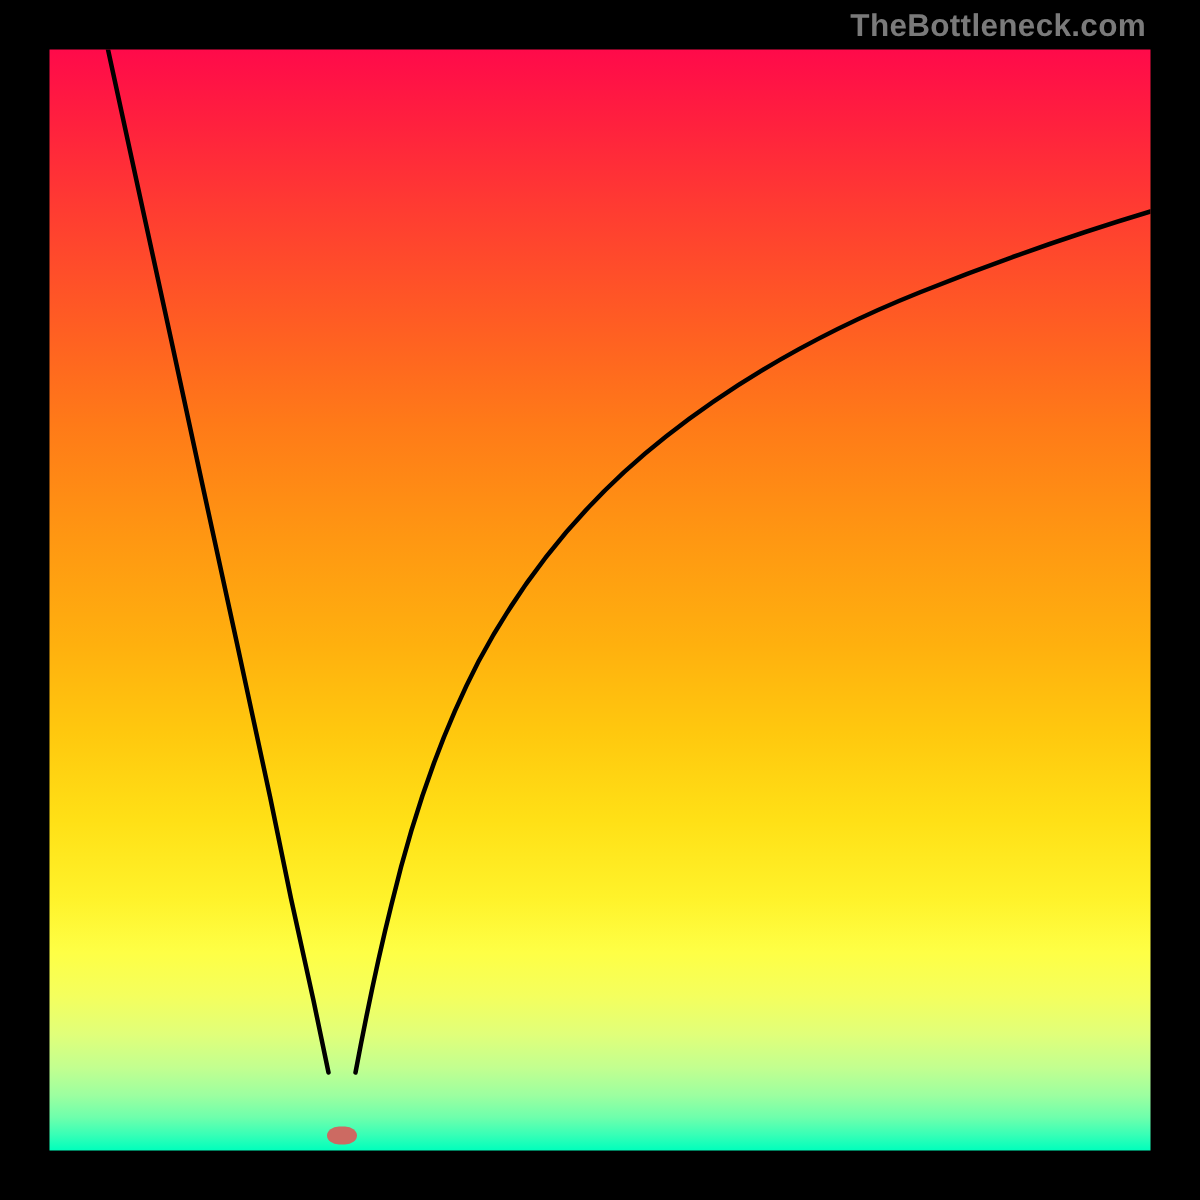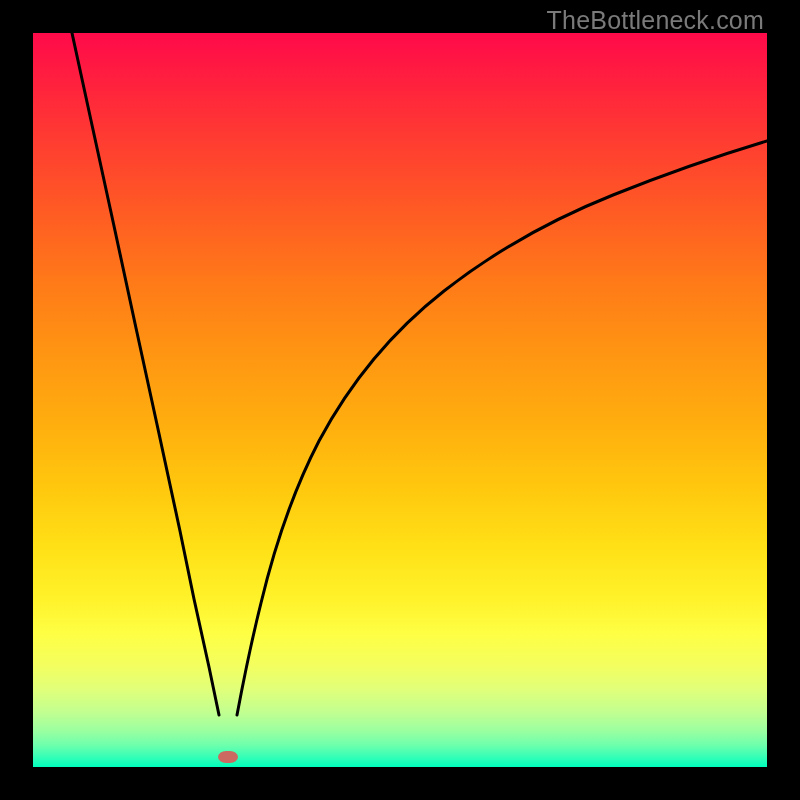--- a/index.html
+++ b/index.html
@@ -44,22 +44,22 @@
       #6effac 97%,
       #3affb6 98.5%,
       #00ffbc 100%
     );
   }
   .attribution {
     position: absolute;
     top: 6px;
     right: 36px;
     color: #7a7a7a;
-    font-size: 25px;
-    font-weight: 400;
+    font-size: 21px;
+    font-weight: 700;
     letter-spacing: 0.2px;
     user-select: none;
   }
   svg.curve {
     position: absolute;
     left: 0;
     top: 0;
     width: 734px;
     height: 734px;
   }

